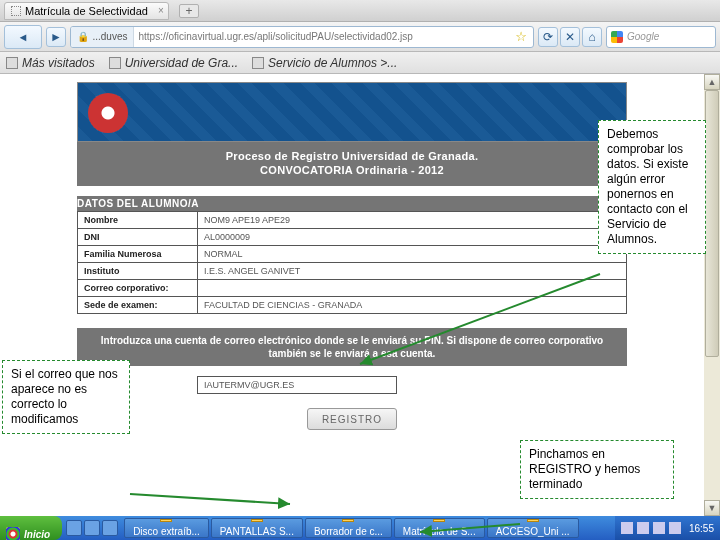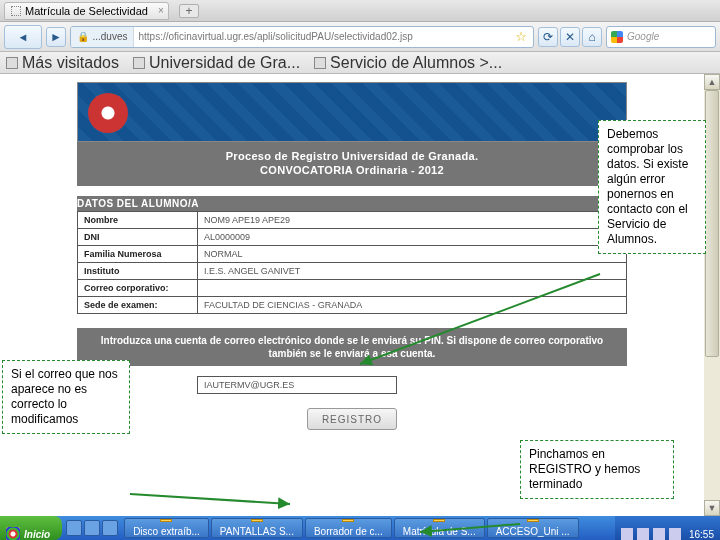--- a/index.html
+++ b/index.html
@@ -16,21 +16,21 @@
   .ff-btn { border:1px solid #a4c0da; background:linear-gradient(#f3f9ff,#dbe9f6); border-radius:3px; display:flex; align-items:center; justify-content:center; color:#2a5a8a; }
   .nav-main { width:38px; height:24px; }
   .nav-small { width:20px; height:20px; font-size:12px; }
   .urlfield { flex:1; display:flex; align-items:center; height:22px; border:1px solid #9db8d2; border-radius:3px; background:#fff; overflow:hidden; font-size:10px; }
   .urlfield .id { background:#e8f0f8; padding:0 6px; height:100%; display:flex; align-items:center; border-right:1px solid #cdd9e4; color:#555; gap:3px;}
   .urlfield .url { flex:1; padding:0 4px; color:#777; overflow:hidden; white-space:nowrap; }
   .urlfield .star { padding:0 6px; color:#d4b300; font-size:13px; }
   .ctrl-cluster { display:flex; gap:2px; }
   .search { width:110px; height:22px; border:1px solid #9db8d2; border-radius:3px; background:#fff; display:flex; align-items:center; padding:0 4px; color:#999; font-size:10px; font-style:italic; gap:4px;}
 
-  .bmbar { height:22px; background:linear-gradient(#f0f0f0,#e0e0e0); border-bottom:1px solid #b8b8b8; display:flex; align-items:center; padding:0 6px; gap:14px; font-size:16px; color:#333; }
+  .bmbar { height:22px; background:linear-gradient(#f0f0f0,#e0e0e0); border-bottom:1px solid #b8b8b8; display:flex; align-items:center; padding:0 6px; gap:14px; font-size:12px; color:#333;font-style:italic; }
   .bm { display:flex; align-items:center; gap:4px; }
   .bm-ico { width:12px; height:12px; border:1px solid #888; background:#ddd; }
 
   
   .viewport { position:absolute; left:0; right:0; top:74px; bottom:24px; background:#fff; overflow:hidden; border-right:16px solid #ece9d8;}
   .scrollbar-v { position:absolute; right:0; top:74px; bottom:24px; width:16px; background:#ece9d8;}
   .scrollbar-v .btn { height:16px; background:linear-gradient(#f8f8f4,#d8d5c0); border:1px solid #b0ae9c; display:flex; align-items:center; justify-content:center; font-size:9px; color:#666;}
   .scrollbar-v .track { position:absolute; top:16px; bottom:16px; left:0; right:0; }
   .scrollbar-v .thumb { position:absolute; top:0; height:65%; left:1px; right:1px; background:linear-gradient(90deg,#e8e6d8,#cfccb8); border:1px solid #b0ae9c; border-radius:2px; }
   .scrollbar-v .btn.bottom { position:absolute; bottom:0; left:0; right:0; }
@@ -65,21 +65,21 @@
 
   
   .arrow-svg { position:absolute; z-index:40; pointer-events:none; }
 
   
   .taskbar { position:absolute; left:0; right:0; bottom:0; height:24px; background:linear-gradient(#3f8cde,#245ec2); display:flex; align-items:center; font-size:10px; color:#fff; }
   .start { height:100%; padding:12px 12px 0 6px; background:linear-gradient(#5fbf3f,#2f8f1f); display:flex; align-items:center; gap:4px; font-weight:bold; font-style:italic; border-radius:0 8px 8px 0; }
   .start .orb { width:14px; height:14px; background:radial-gradient(circle,#fff 0 2px,#d33 3px 4px,#3b3 5px 6px,#33d 7px 8px,#dd3 9px 10px); border-radius:2px;}
   .tbtn { height:20px; margin-left:2px; padding:0 8px; background:linear-gradient(#5a9be0,#3a76c8); border:1px solid #2a5aa0; border-radius:2px; display:flex; align-items:center; gap:4px; white-space:nowrap; overflow:hidden; max-width:94px;flex-direction:column; }
   .tbtn .ico{width:12px;height:12px;background:#ffd35a;border:1px solid #b8860b;}
-  .tray { margin-left:auto; height:100%; padding:0 6px; background:linear-gradient(#2f74d0,#1a4fa8); display:flex; align-items:flex-end; gap:4px;}
+  .tray { margin-left:auto; height:100%; padding:0 6px; background:linear-gradient(#2f74d0,#1a4fa8); display:flex; align-items:center; gap:4px;}
   .tray .ic{width:12px;height:12px;background:#cce;}   
   .clock{font-size:10px;margin-left:4px;}
 
   .ql { display:flex; gap:2px; margin:0 4px; }
   .ql .q { width:16px; height:16px; background:#6aa2e4; border:1px solid #2a5aa0; border-radius:2px;}
 </style>
 </head>
 <body>
 
 <div class="titlebar">

